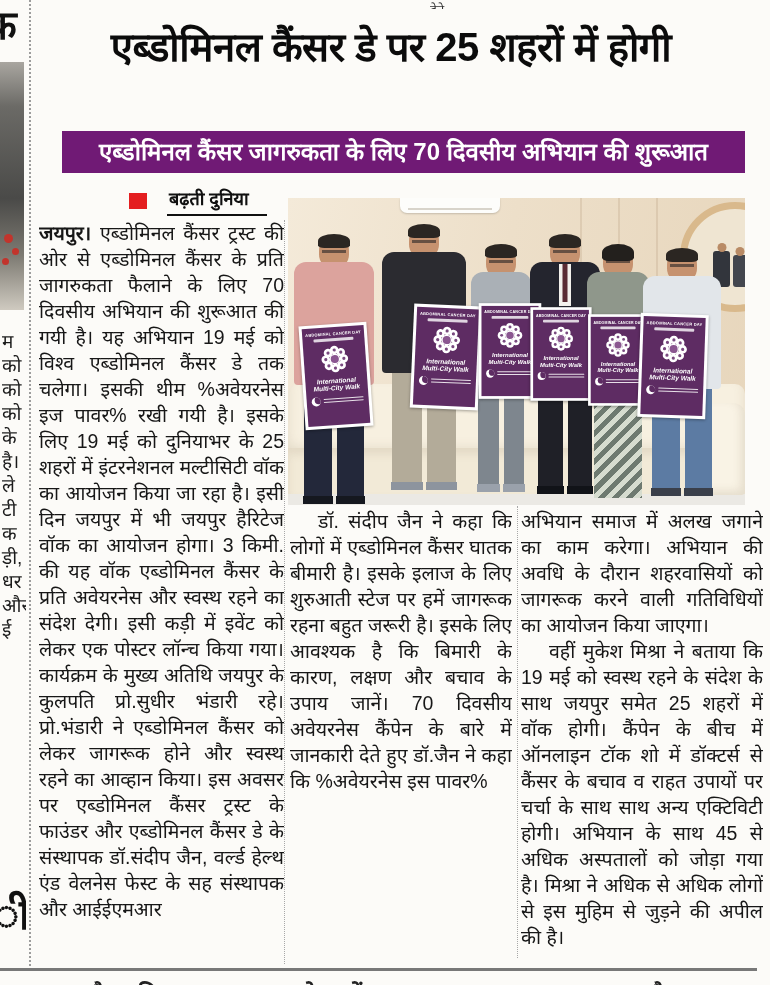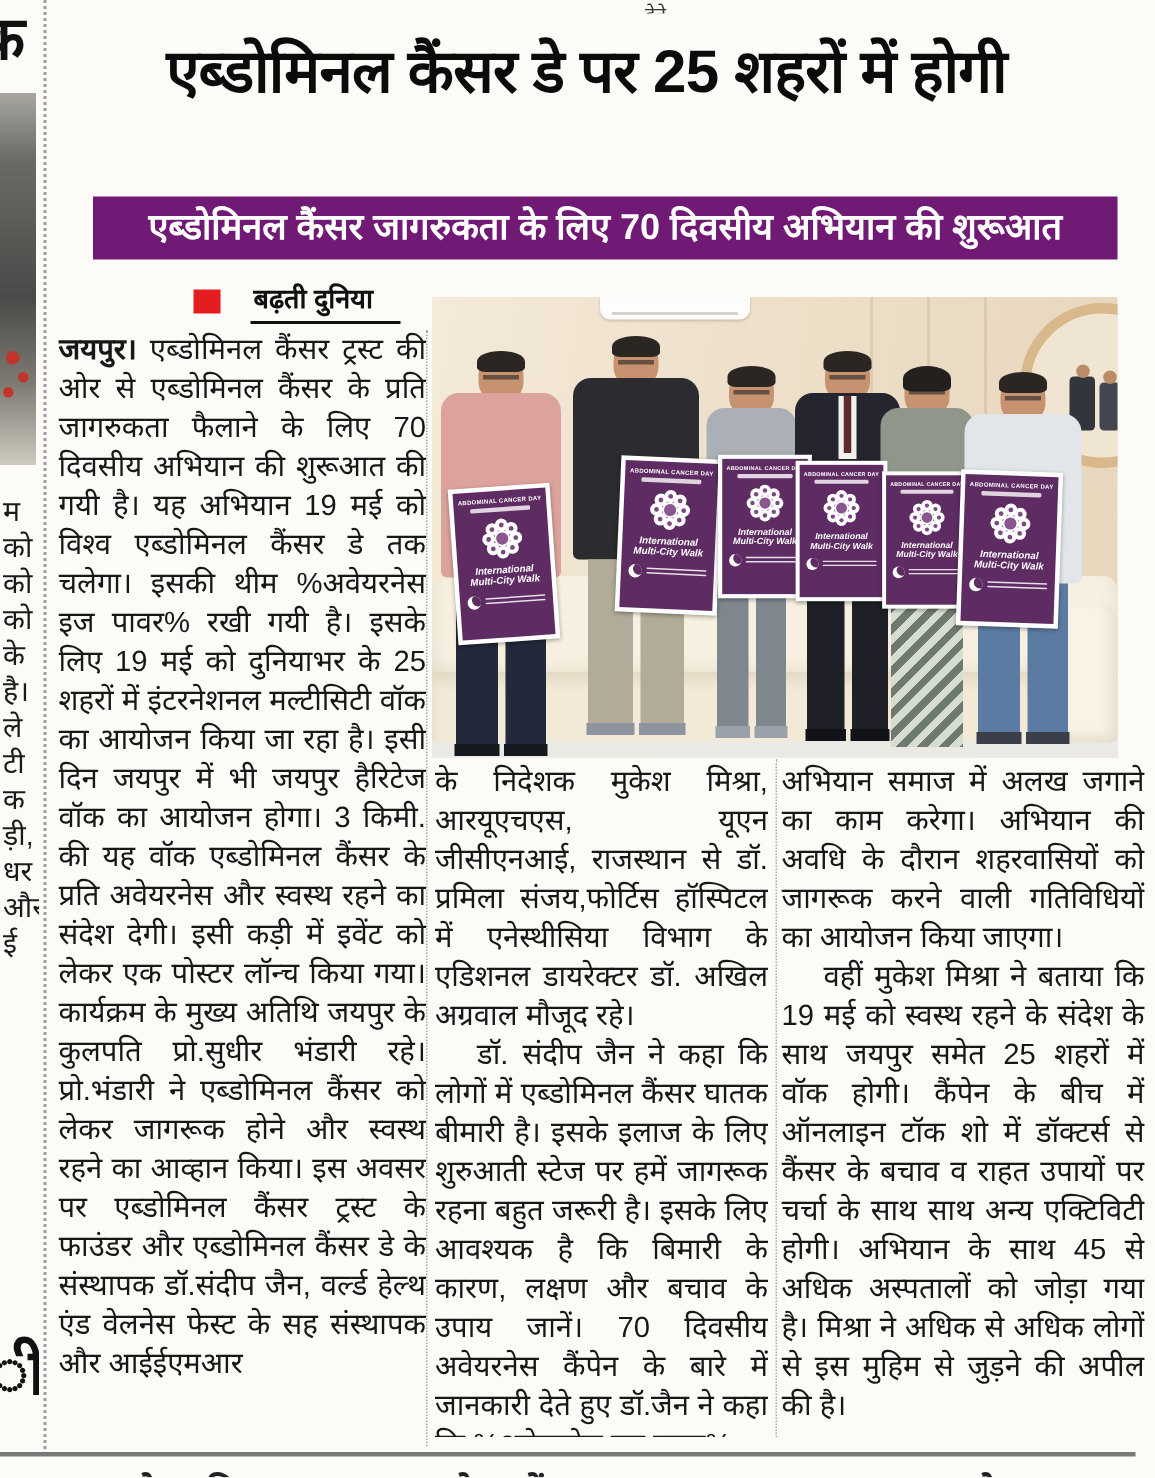--- a/index.html
+++ b/index.html
@@ -437,21 +437,20 @@
           </div>
     </div>
       </div>
   </div>
 
   <div class="col c1">
     <p><span class="dateline">जयपुर।</span>
        <span>एब्डोमिनल कैंसर ट्रस्ट की ओर से एब्डोमिनल कैंसर के प्रति जागरुकता फैलाने के लिए 70 दिवसीय अभियान की शुरूआत की गयी है। यह अभियान 19 मई को विश्व एब्डोमिनल कैंसर डे तक चलेगा। इसकी थीम %अवेयरनेस इज पावर% रखी गयी है। इसके लिए 19 मई को दुनियाभर के 25 शहरों में इंटरनेशनल मल्टीसिटी वॉक का आयोजन किया जा रहा है। इसी दिन जयपुर में भी जयपुर हैरिटेज वॉक का आयोजन होगा। 3 किमी. की यह वॉक एब्डोमिनल कैंसर के प्रति अवेयरनेस और स्वस्थ रहने का संदेश देगी। इसी कड़ी में इवेंट को लेकर एक पोस्टर लॉन्च किया गया। कार्यक्रम के मुख्य अतिथि जयपुर के कुलपति प्रो.सुधीर भंडारी रहे। प्रो.भंडारी ने एब्डोमिनल कैंसर को लेकर जागरूक होने और स्वस्थ रहने का आव्हान किया। इस अवसर पर एब्डोमिनल कैंसर ट्रस्ट के फाउंडर और एब्डोमिनल कैंसर डे के संस्थापक डॉ.संदीप जैन, वर्ल्ड हेल्थ एंड वेलनेस फेस्ट के सह संस्थापक और आईईएमआर</span></p>
   </div>
   <div class="col c2">
-    <p>के निदेशक मुकेश मिश्रा, आरयूएचएस, यूएन जीसीएनआई, राजस्थान से डॉ. प्रमिला संजय,फोर्टिस हॉस्पिटल में एनेस्थीसिया विभाग के एडिशनल डायरेक्टर डॉ. अखिल अग्रवाल मौजूद रहे।</p>
     <p class="indent">डॉ. संदीप जैन ने कहा कि लोगों में एब्डोमिनल कैंसर घातक बीमारी है। इसके इलाज के लिए शुरुआती स्टेज पर हमें जागरूक रहना बहुत जरूरी है। इसके लिए आवश्यक है कि बिमारी के कारण, लक्षण और बचाव के उपाय जानें। 70 दिवसीय अवेयरनेस कैंपेन के बारे में जानकारी देते हुए डॉ.जैन ने कहा कि %अवेयरनेस इस पावर%</p>
   </div>
   <div class="col c3">
     <p>अभियान समाज में अलख जगाने का काम करेगा। अभियान की अवधि के दौरान शहरवासियों को जागरूक करने वाली गतिविधियों का आयोजन किया जाएगा।</p>
     <p class="indent">वहीं मुकेश मिश्रा ने बताया कि 19 मई को स्वस्थ रहने के संदेश के साथ जयपुर समेत 25 शहरों में वॉक होगी। कैंपेन के बीच में ऑनलाइन टॉक शो में डॉक्टर्स से कैंसर के बचाव व राहत उपायों पर चर्चा के साथ साथ अन्य एक्टिविटी होगी। अभियान के साथ 45 से अधिक अस्पतालों को जोड़ा गया है। मिश्रा ने अधिक से अधिक लोगों से इस मुहिम से जुड़ने की अपील की है।</p>
   </div>
   <div class="vdot dot1"></div>
   <div class="vdot dot2"></div>
 
   <div class="hrule"></div>

